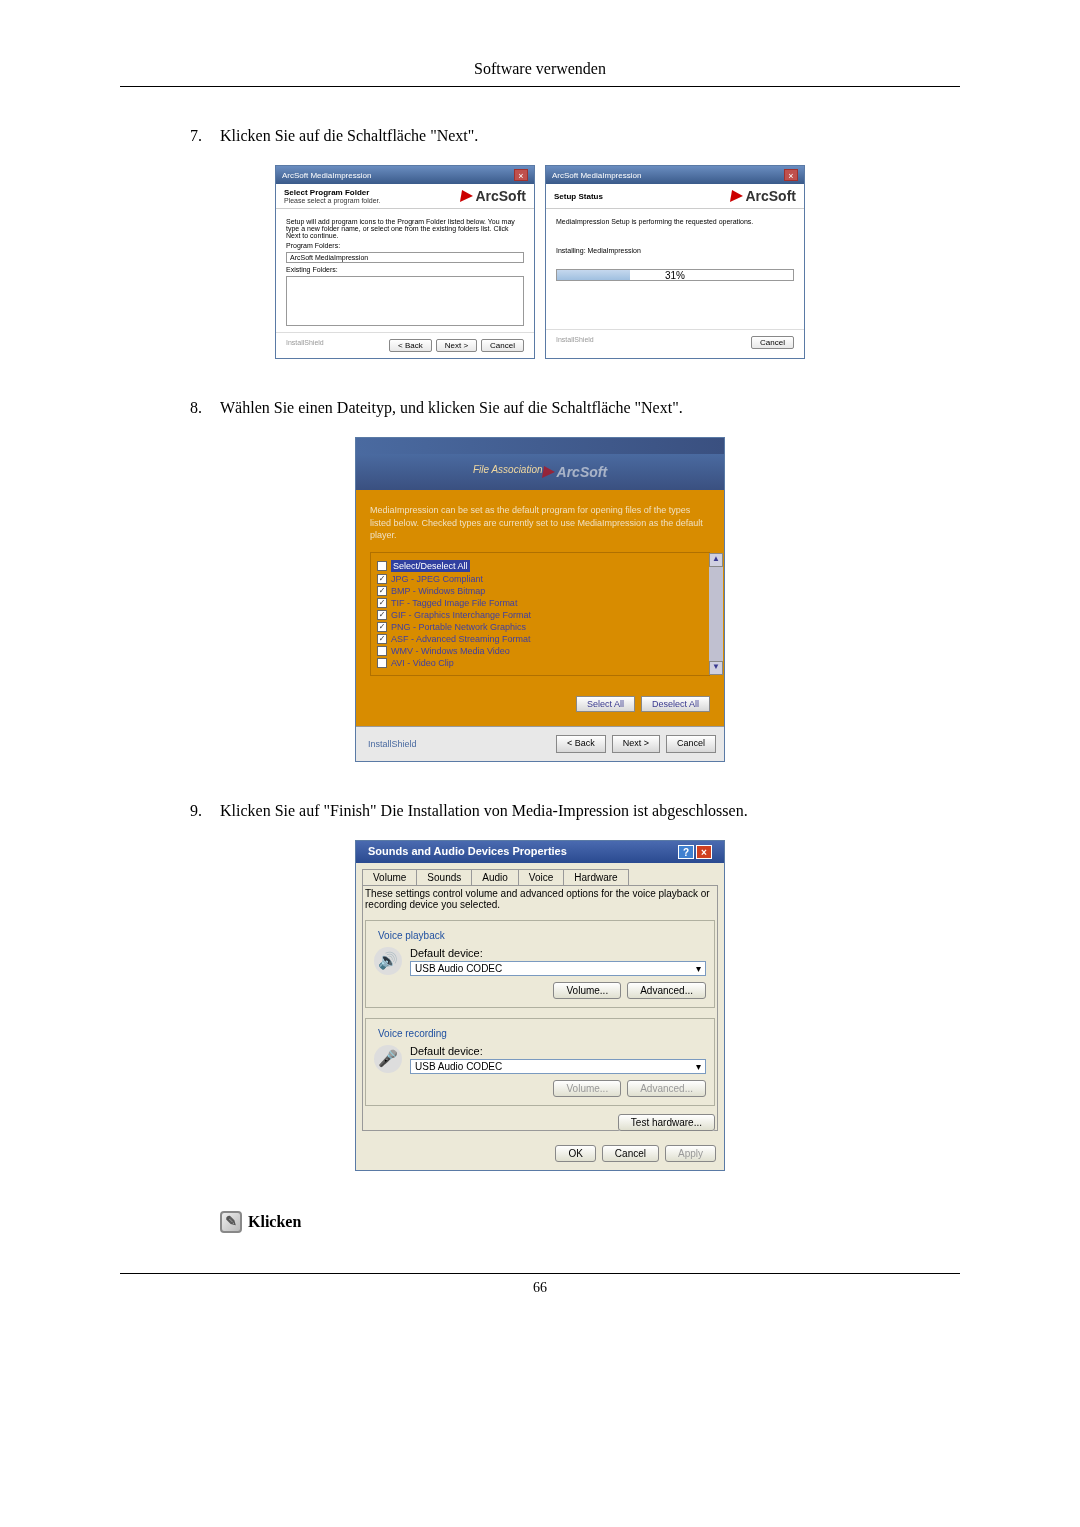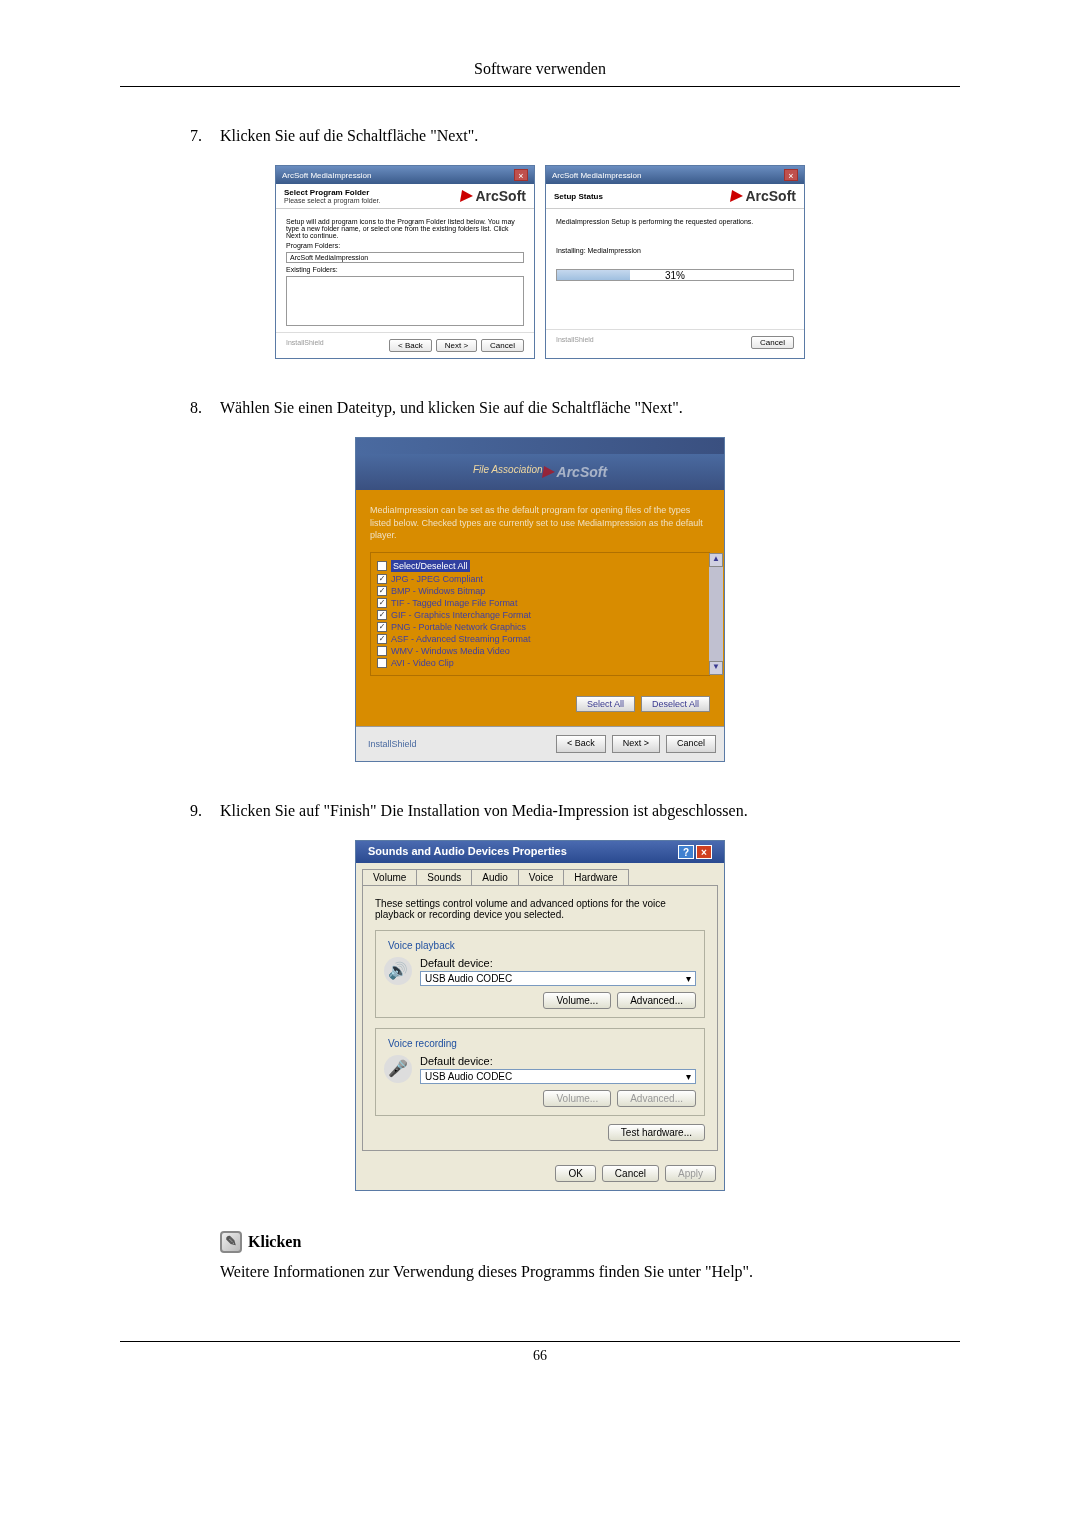--- a/index.html
+++ b/index.html
@@ -233,21 +233,21 @@
       border-bottom: none;
       padding: 2px 10px;
       background: #ece9d8;
       font-size: 10px;
       margin-right: -1px;
     }
     .snd-tab.active { background: #ece9d8; font-weight:normal; position:relative; z-index:1; }
     .snd-panel {
       border: 1px solid #999;
       margin: 0 6px 6px 6px;
-      padding: 12px;
+      padding: 2px;
       background: #ece9d8;
     }
     .snd-desc { font-size: 10px; margin-bottom: 10px; }
     .fieldset {
       border: 1px solid #b0b0a0;
       padding: 8px;
       margin-bottom: 10px;
     }
     .fieldset-legend {
       color: #2050a0;
@@ -500,17 +500,16 @@
       <span class="win-btn">OK</span>
       <span class="win-btn">Cancel</span>
       <span class="win-btn disabled">Apply</span>
     </div>
   </div>
 
   <div class="hinweis">
     <span class="hinweis-icon">✎</span>
     <span>Klicken</span>
   </div>
-  <div class="hinweis-text">Weitere Informationen zur Verwendung dieses Programms finden Sie unter "Help".</div>
 
   <div class="footer-line"></div>
   <div class="page-num">66</div>
 </div>
 
 </body></html>

